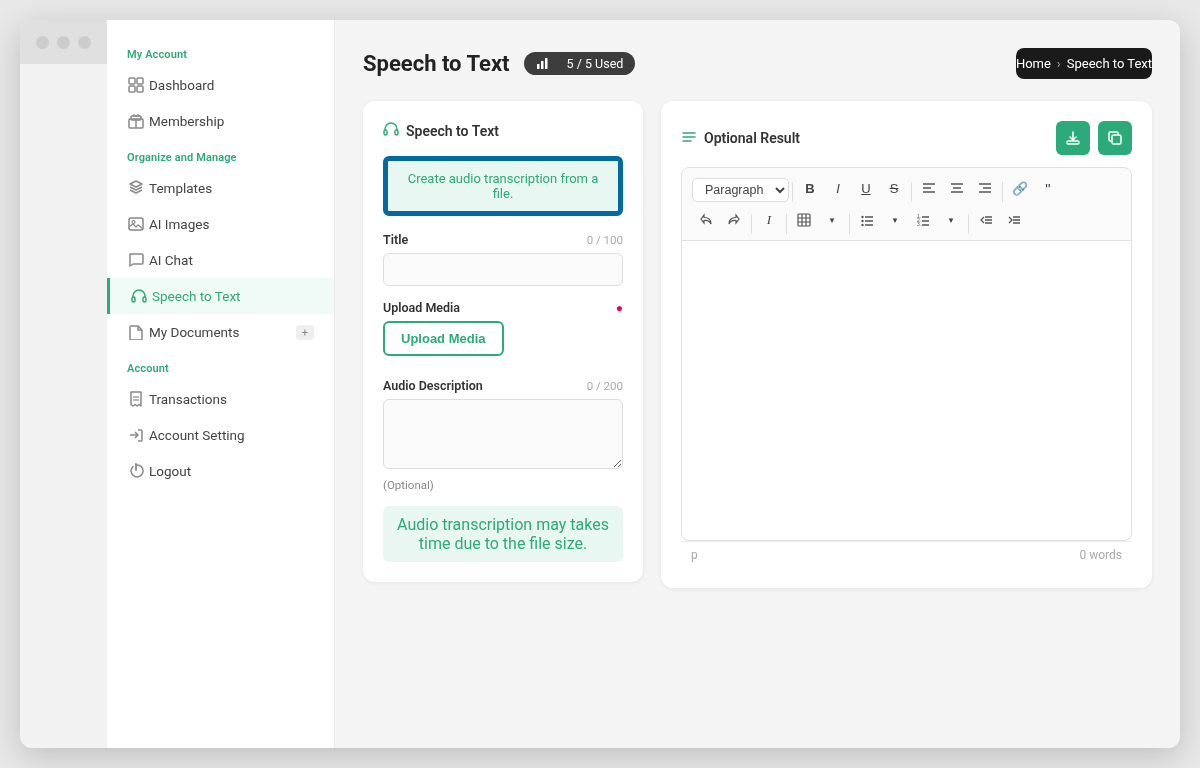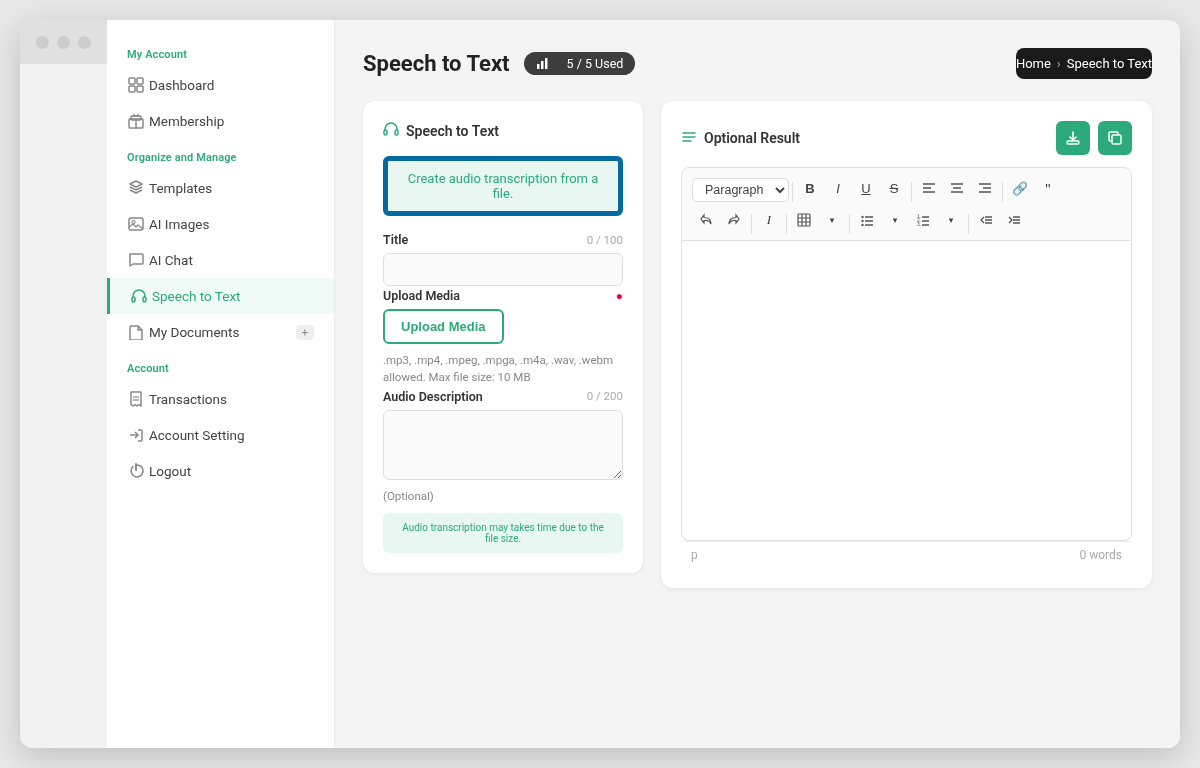--- a/index.html
+++ b/index.html
@@ -170,21 +170,21 @@
     .transcription-hint {
       background: #e8f7f2;
       border: 5px solid #0369a1;
       border-radius: 6px;
       color: #2daa7a;
       font-size: 13px;
       padding: 10px 14px;
       margin-bottom: 16px;
       text-align: center;
     }
-    .form-group { margin-bottom: 2px; }
+    .form-group { margin-bottom: 14px; }
     .form-label {
       font-size: 12.5px;
       font-weight: 600;
       color: #333;
       display: flex;
       align-items: center;
       justify-content: space-between;
       margin-bottom: 6px;
     }
     .form-label .count {
@@ -249,21 +249,21 @@
       margin-top: 6px;
       display: flex;
       align-items: center;
       justify-content: center;
       gap: 8px;
     }
     .generate-hint {
       background: #e8f7f2;
       border-radius: 6px;
       color: #2daa7a;
-      font-size: 10px;
+      font-size: 16px;
       padding: 9px 12px;
       margin-top: 10px;
       text-align: center;
     }
     
     .result-header {
       display: flex;
       align-items: center;
       justify-content: space-between;
       margin-bottom: 12px;
@@ -517,21 +517,20 @@
             </div>
             <input class="form-input" type="text" placeholder="" style="">
           </div>
 
           <div class="form-group">
             <div class="form-label">
               <span>Upload Media</span>
               <span class="required">●</span>
             </div>
             <button class="upload-btn">Upload Media</button>
-            <div class="upload-hint">.mp3, .mp4, .mpeg, .mpga, .m4a, .wav, .webm allowed. Max file size: 10 MB</div>
           </div>
 
           <div class="form-group">
             <div class="form-label">
               <span>Audio Description</span>
               <span class="count">0 / 200</span>
             </div>
             <textarea class="form-textarea" style=""></textarea>
             <div class="textarea-hint">(Optional)</div>
           </div>

